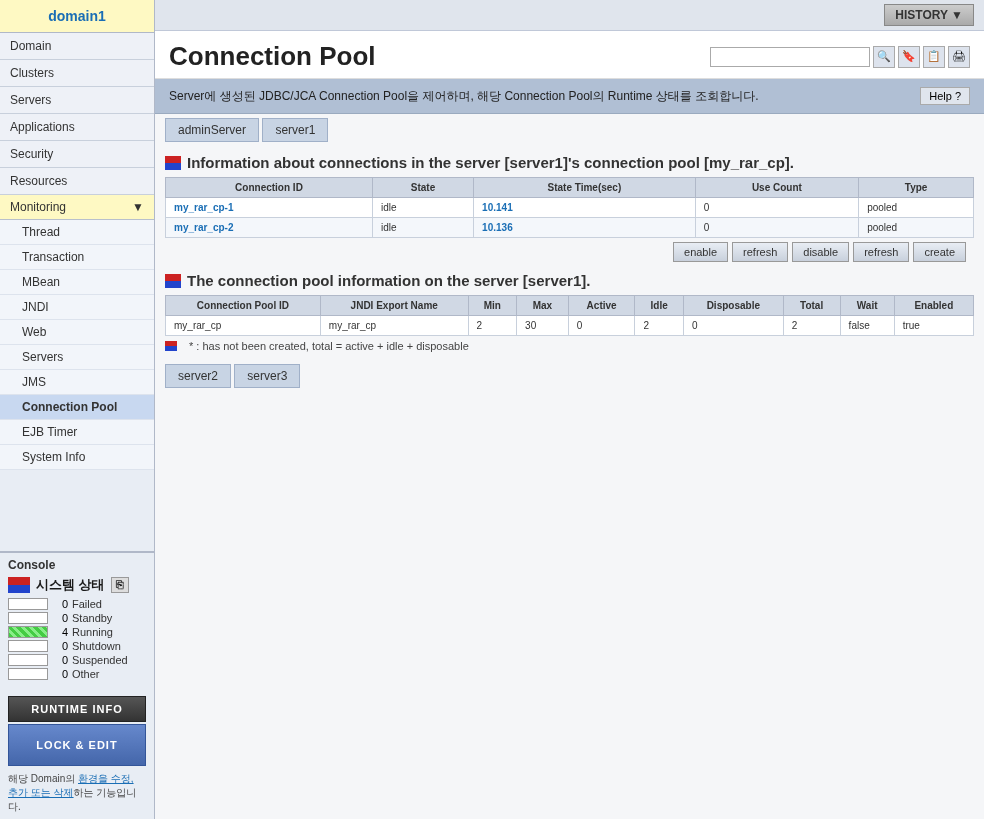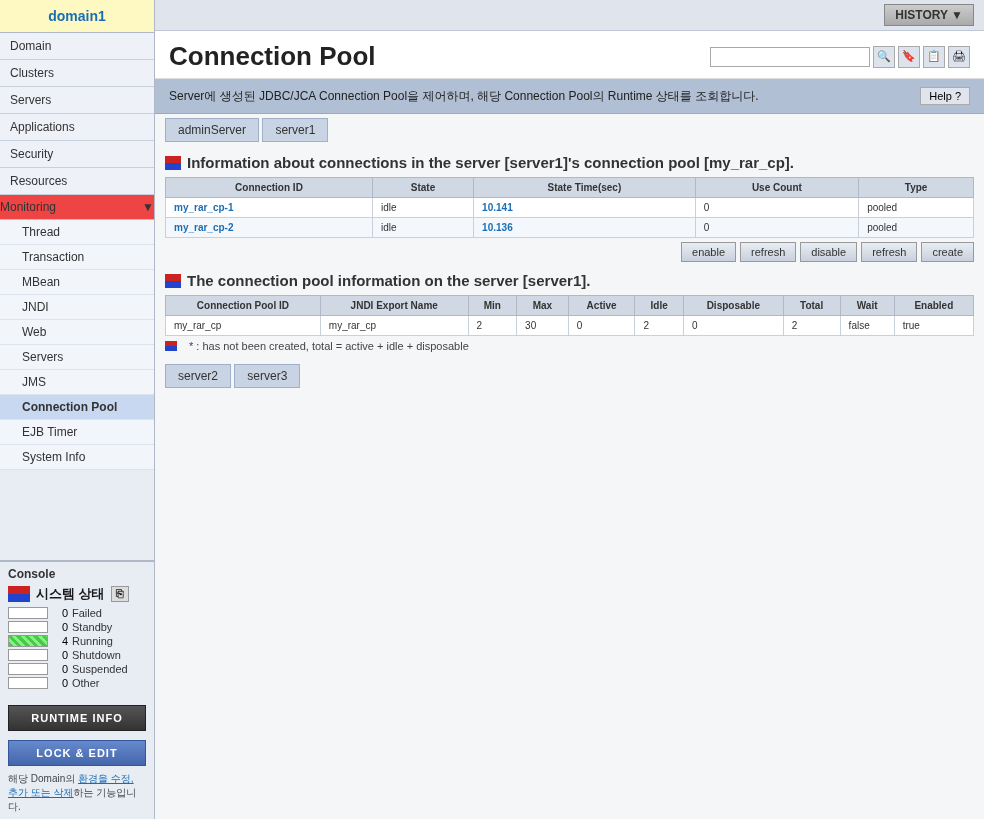--- a/index.html
+++ b/index.html
@@ -29,22 +29,22 @@
     }
     .sidebar-nav-item {
       padding: 6px 10px;
       border-bottom: 1px solid #c8d0dc;
       cursor: pointer;
       color: #333;
       background: #eef1f7;
       font-size: 12px;
     }
     .sidebar-section-header {
-      padding: 5px 0;
-      background: #ef4444;
+      padding: 5px 10px;
+      background: #fef9c3;
       border-bottom: 1px solid #b8c0cc;
       font-size: 12px;
       color: #333;
       display: flex;
       justify-content: space-between;
       cursor: pointer;
     }
     .sidebar-sub-item {
       padding: 5px 10px 5px 22px;
       border-bottom: 1px solid #dde3ed;
@@ -99,26 +99,26 @@
 
     .btn-runtime {
       width: 100%;
       padding: 6px;
       background: linear-gradient(to bottom, #555, #333);
       color: white;
       font-size: 11px;
       font-weight: bold;
       border: 1px solid #222;
       cursor: pointer;
-      margin-bottom: 9px;
+      margin-bottom: 2px;
       letter-spacing: 1px;
     }
     .btn-lock {
       width: 100%;
-      padding: 6px;
+      padding: 14px;
       background: linear-gradient(to bottom, #6688cc, #4466aa);
       color: white;
       font-size: 11px;
       font-weight: bold;
       border: 1px solid #335599;
       cursor: pointer;
       margin-bottom: 6px;
       letter-spacing: 1px;
     }
     .console-note {
@@ -264,21 +264,21 @@
       color: #1a6eb5;
       text-decoration: none;
       font-weight: bold;
     }
     table.data-table tr:nth-child(even) td { background: #f4f7fb; }
 
     .action-btns {
       display: flex;
       justify-content: flex-end;
       gap: 4px;
-      margin: 4px 0;
+      margin: 4px 8px;
     }
     .action-btn {
       background: linear-gradient(to bottom, #e8edf4, #c8d0dc);
       border: 1px solid #999;
       padding: 3px 10px;
       font-size: 11px;
       cursor: pointer;
       color: #333;
     }
 

